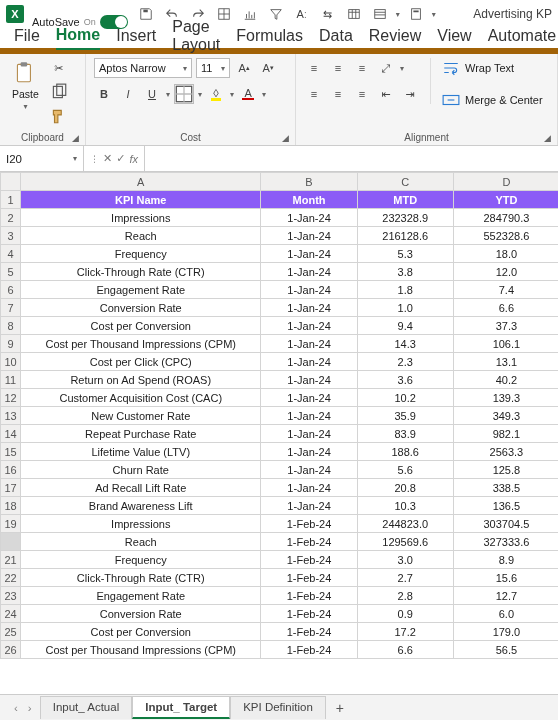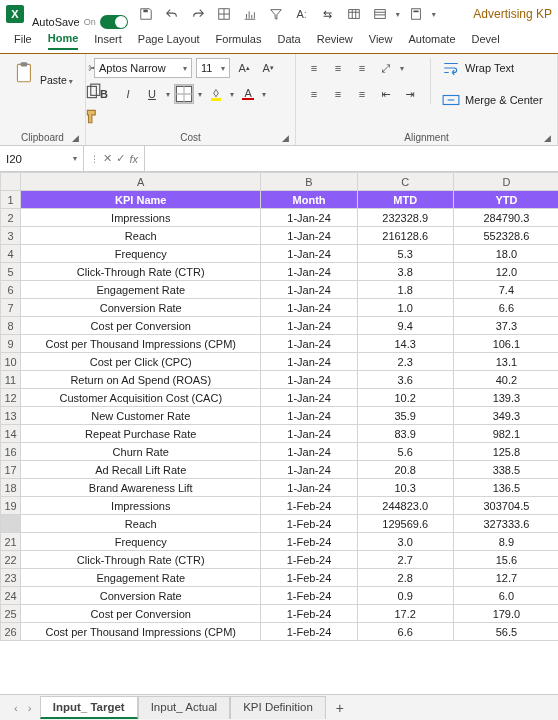--- a/index.html
+++ b/index.html
@@ -6,34 +6,34 @@
   body { font-family: "Segoe UI", Arial, sans-serif; font-size: 11px; color: #222; background: #fff; width: 558px; height: 720px; overflow: hidden; position: relative; }
 
   
   .titlebar { height: 28px; display: flex; align-items: center; padding: 0 6px; gap: 8px; background: #fff; }
   .titlebar .xicon { width: 18px; height: 18px; background: #107c41; color: #fff; display: flex; align-items: center; justify-content: center; font-weight: bold; font-size: 11px; border-radius: 2px; }
   .titlebar .autosave { display: flex; align-items: center; gap: 4px; font-size: 11px; margin-top: 16px; }
   .toggle { width: 28px; height: 14px; background: #107c41; border-radius: 7px; position: relative; }
   .toggle::after { content: ""; position: absolute; right: 1px; top: 1px; width: 12px; height: 12px; background: #fff; border-radius: 50%; }
   .qat { display: flex; gap: 6px; align-items: center; }
   .qat svg, .qat .glyph { width: 14px; height: 14px; color: #555; fill:#555;}
-  .titlebar .doctitle { margin-left: auto; font-size: 12px; color: #a16207; white-space: nowrap; overflow: hidden; }
-
-  
-  .menutabs { height: 26px; display: flex; align-items: center; gap: 16px; padding: 0 14px; font-size: 11px; color: #333; border-bottom: 1px solid #a16207; }
+  .titlebar .doctitle { margin-left: auto; font-size: 12px; color: #404040; white-space: nowrap; overflow: hidden; }
+
+  
+  .menutabs { height: 26px; display: flex; align-items: center; gap: 16px; padding: 0 14px; font-size: 16px; color: #333; border-bottom: 6px solid #a16207; }
   .menutabs .tab { cursor: pointer; padding-bottom: 4px; }
   .menutabs .tab.active { color: #107c41; border-bottom: 2px solid #107c41; font-weight: 600; }
 
   
   .ribbon { height: 92px; display: flex; background: #f5f5f5; border-bottom: 1px solid #ccc; }
   .group { border-right: 1px solid #ddd; padding: 4px 8px 2px 8px; display: flex; flex-direction: column; justify-content: space-between; }
   .group .body { display: flex; align-items: flex-start; gap: 6px; flex: 1; }
   .group .label { text-align: center; font-size: 10px; color: #555; padding-top: 2px; position: relative; }
   .group .dialog-launcher { position: absolute; right: -2px; bottom: 0; font-size: 9px; color: #666; }
-  .big-btn { display: flex; flex-direction: row; align-items: flex-end; font-size: 10.5px; gap: 2px; padding: 2px 4px; }
+  .big-btn { display: flex; flex-direction: column; align-items: center; font-size: 10.5px; gap: 2px; padding: 2px 4px; }
   .big-btn svg { width: 26px; height: 26px; }
   .col { display: flex; flex-direction: column; gap: 4px; }
   .row { display: flex; gap: 4px; align-items: center; }
   .small-btn { width: 20px; height: 20px; display: flex; align-items: center; justify-content: center; color: #444; border: 1px solid transparent; }
   .small-btn.boxed { border: 1px solid #bbb; background: #fff; }
   .fontname { width: 98px; height: 20px; border: 1px solid #bbb; background: #fff; font-size: 11px; padding: 0 4px; display: flex; align-items: center; justify-content: space-between; }
   .fontsize { width: 34px; height: 20px; border: 1px solid #bbb; background: #fff; font-size: 11px; padding: 0 4px; display: flex; align-items: center; justify-content: space-between; }
   .caret { font-size: 8px; color: #666; }
 
   
@@ -387,20 +387,27 @@
           <td class="num">349.3</td>
         </tr>
         <tr>
           <td class="rowhdr">14</td>
           <td class="kpi">Repeat Purchase Rate</td>
           <td class="month">1-Jan-24</td>
           <td class="num">83.9</td>
           <td class="num">982.1</td>
         </tr>
         <tr>
+          <td class="rowhdr">15</td>
+          <td class="kpi">Lifetime Value (LTV)</td>
+          <td class="month">1-Jan-24</td>
+          <td class="num">188.6</td>
+          <td class="num">2563.3</td>
+        </tr>
+        <tr>
           <td class="rowhdr">16</td>
           <td class="kpi">Churn Rate</td>
           <td class="month">1-Jan-24</td>
           <td class="num">5.6</td>
           <td class="num">125.8</td>
         </tr>
         <tr>
           <td class="rowhdr">17</td>
           <td class="kpi">Ad Recall Lift Rate</td>
           <td class="month">1-Jan-24</td>
@@ -473,18 +480,18 @@
       </tbody>
   </table>
 </div>
 
 <div class="sheettabs">
   <div class="sheetnav">
     <span>‹</span>
     <span>›</span>
   </div>
   <div id="sheettabs-slot" style="display:flex">
+      <div class="sheettab">Input_ Actual</div>
       <div class="sheettab active">Input_ Target</div>
-      <div class="sheettab">Input_ Actual</div>
       <div class="sheettab">KPI Definition</div>
     </div>
   <div class="addsheet">+</div>
 </div>
 
 </body></html>

